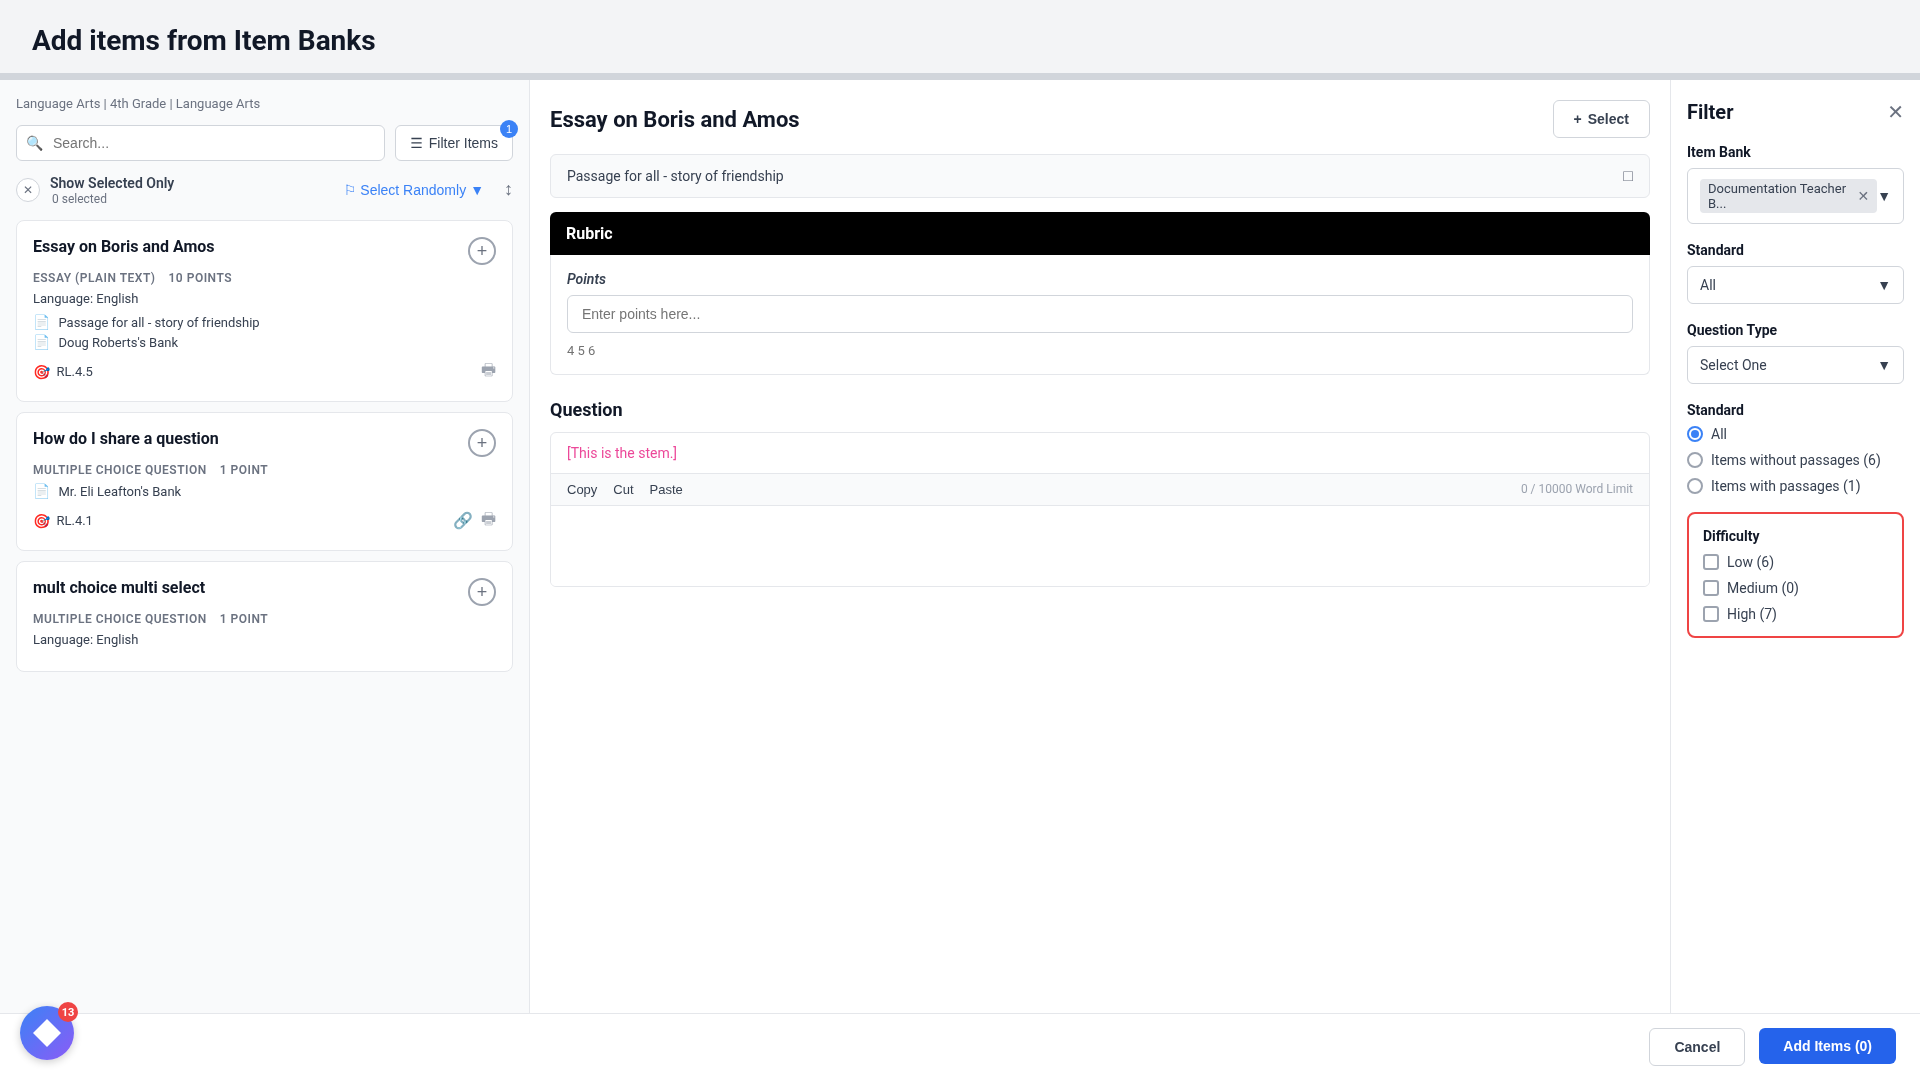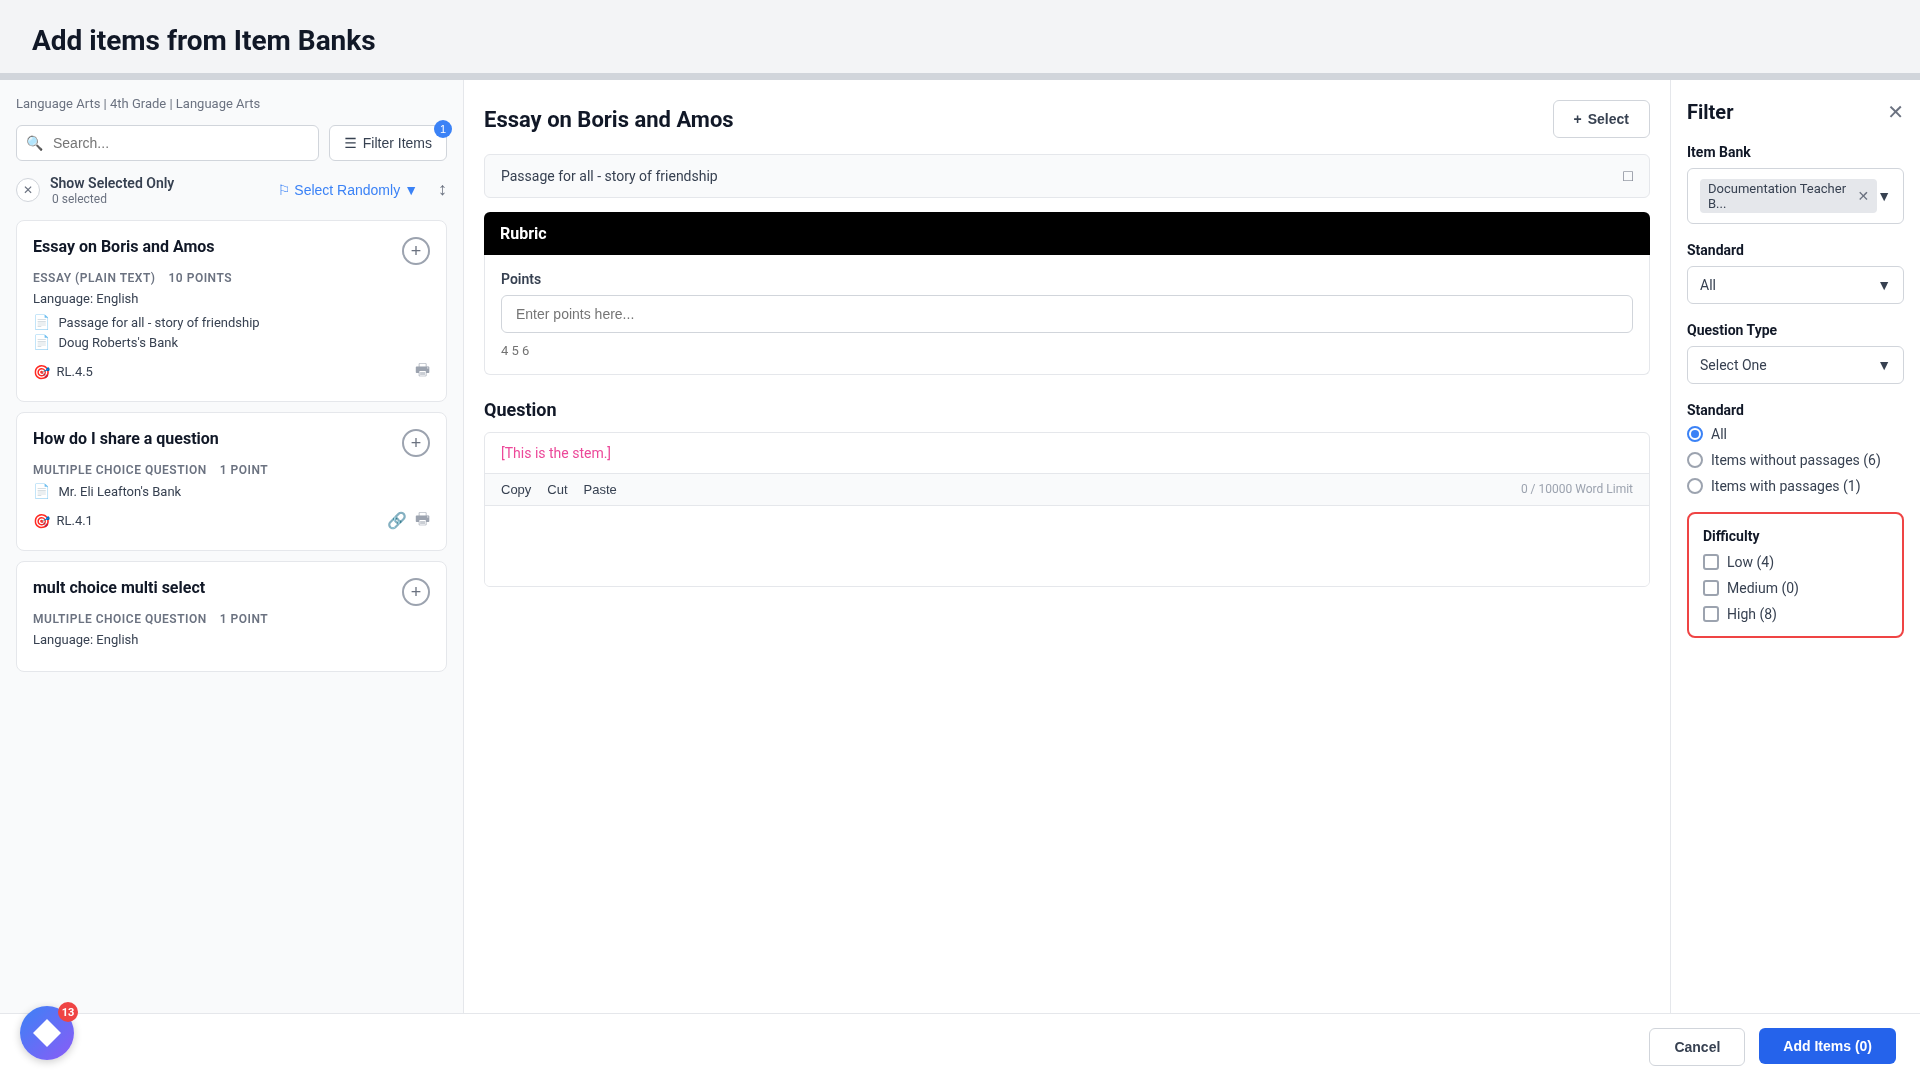--- a/index.html
+++ b/index.html
@@ -28,21 +28,21 @@
 
     
     .main-layout {
       position: absolute;
       top: 80px; left: 0; right: 0; bottom: 0;
       display: flex;
     }
 
     
     .left-panel {
-      width: 464px;
+      width: 530px;
       background: #f9fafb;
       border-right: 1px solid #e5e7eb;
       display: flex;
       flex-direction: column;
       padding: 16px;
     }
 
     .breadcrumb {
       font-size: 13px;
       color: #6b7280;
@@ -351,20 +351,21 @@
       border-top: none;
       border-radius: 0 0 6px 6px;
       padding: 16px;
       margin-bottom: 16px;
     }
     .points-label {
       font-size: 14px;
       font-weight: 600;
       color: #374151;
       margin-bottom: 8px;
+      font-style: italic;
     }
     .points-input {
       width: 100%;
       padding: 10px 14px;
       border: 1px solid #d1d5db;
       border-radius: 6px;
       font-size: 14px;
       color: #9ca3af;
       background: #fff;
       outline: none;
@@ -861,29 +862,29 @@
           <span>Items with passages (1)</span>
         </div>
       </div>
     </div>
 
     <div class="difficulty-section">
       <div class="difficulty-title">Difficulty</div>
       <div class="checkbox-group">
         <div class="checkbox-item">
           <div class="checkbox-box"></div>
-          <span>Low (4)</span>
+          <span>Low (6)</span>
         </div>
         <div class="checkbox-item">
           <div class="checkbox-box"></div>
           <span>Medium (0)</span>
         </div>
         <div class="checkbox-item">
           <div class="checkbox-box"></div>
-          <span>High (8)</span>
+          <span>High (7)</span>
         </div>
       </div>
     </div>
 
     <div class="filter-footer">
       <button class="reset-btn">Reset</button>
       <span class="items-found">7 items found</span>
     </div>
   </div>
 </div>

